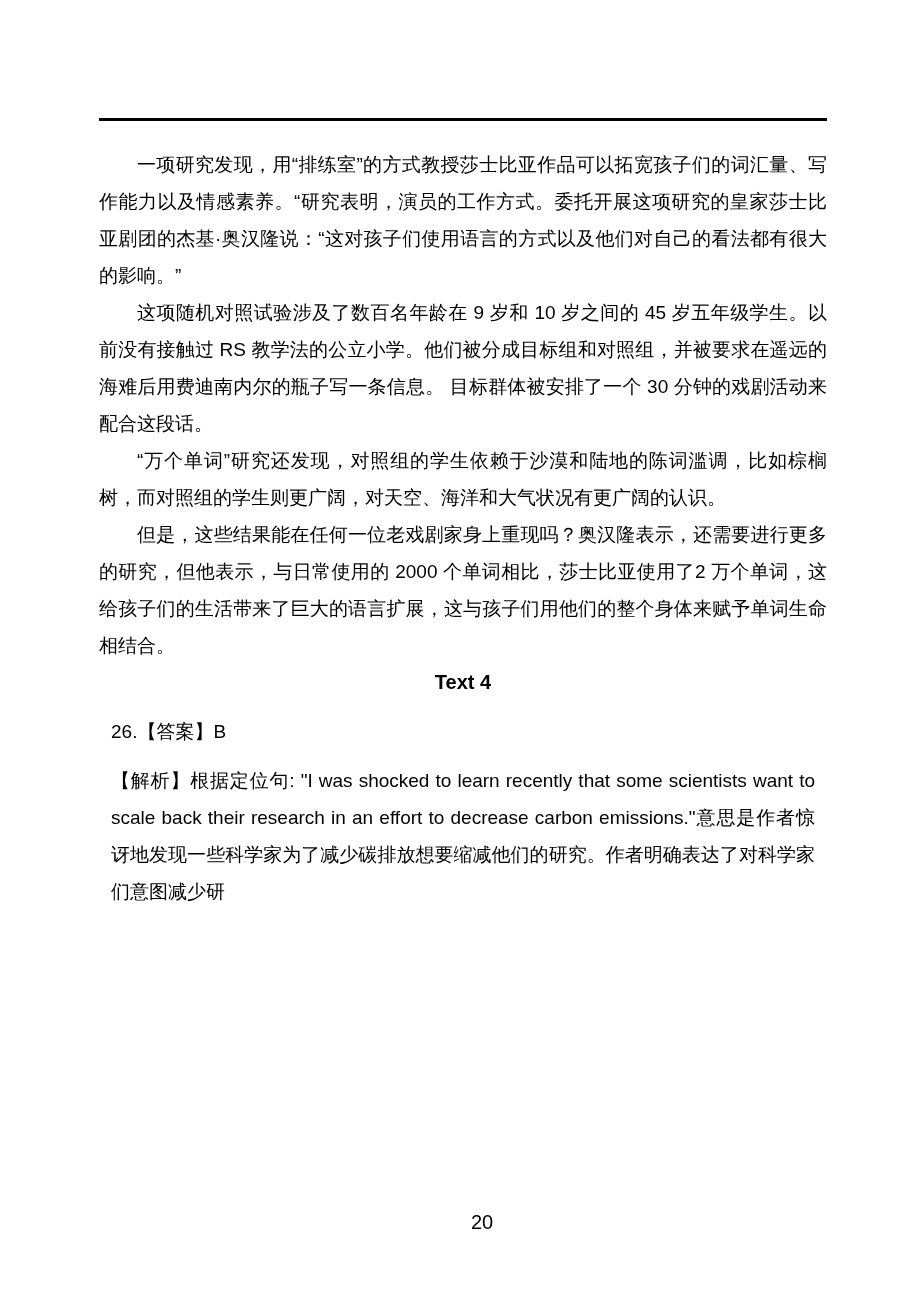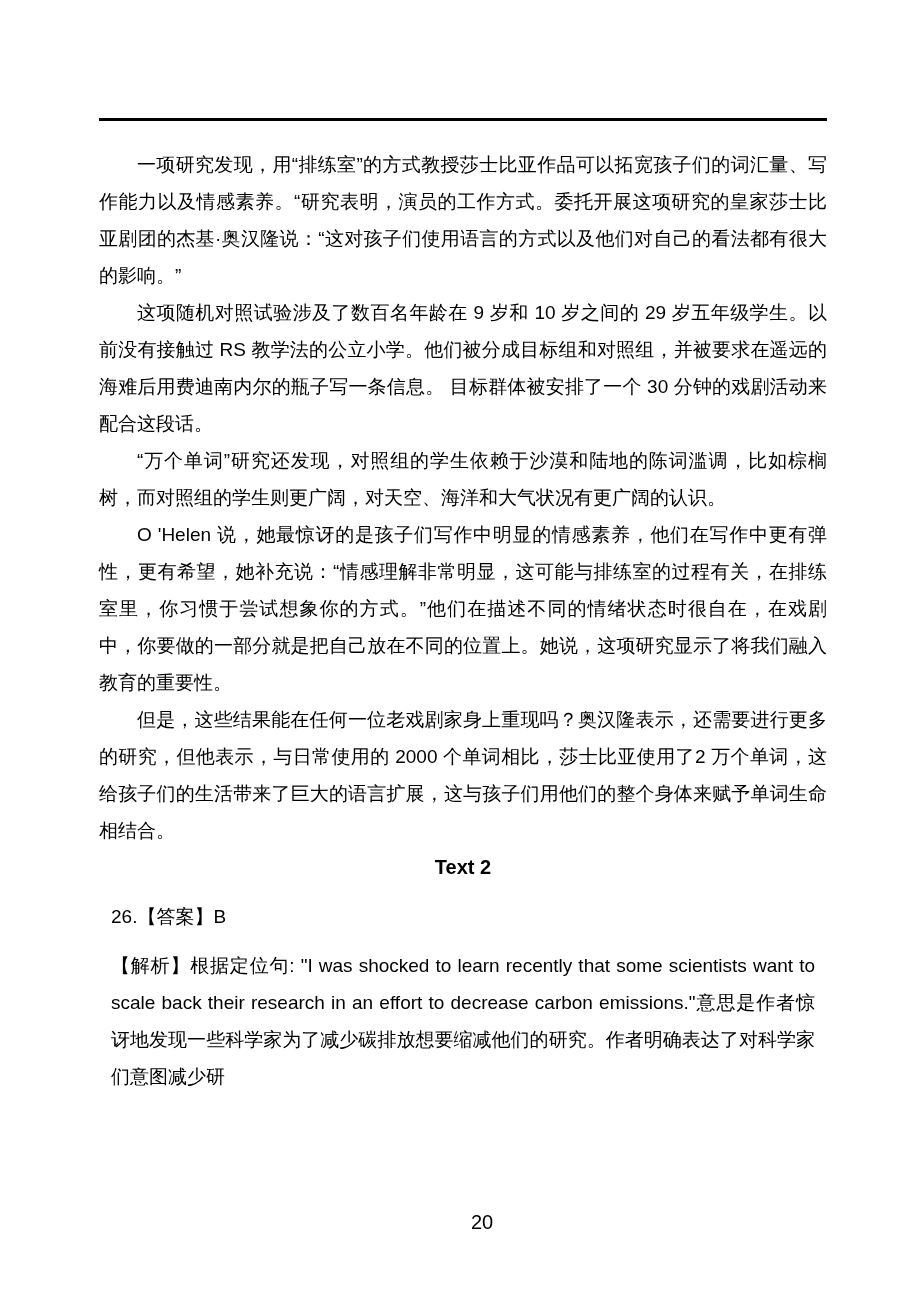--- a/index.html
+++ b/index.html
@@ -61,24 +61,23 @@
 </style>
 </head>
 <body>
 
 <div class="page">
 
   <div class="header-rule"></div>
 
   <div class="content">
     <p class="para">一项研究发现，用“排练室”的方式教授莎士比亚作品可以拓宽孩子们的词汇量、写作能力以及情感素养。“研究表明，演员的工作方式。委托开展这项研究的皇家莎士比亚剧团的杰基·奥汉隆说：“这对孩子们使用语言的方式以及他们对自己的看法都有很大的影响。”</p>
-    <p class="para">这项随机对照试验涉及了数百名年龄在 9 岁和 10 岁之间的 29 岁五年级学生。以前没有接触过 RS 教学法的公立小学。他们被分成目标组和对照组，并被要求在遥远的海难后用费迪南内尔的瓶子写一条信息。 目标群体被安排了一个 30 分钟的戏剧活动来配合这段话。</p>
+    <p class="para">这项随机对照试验涉及了数百名年龄在 9 岁和 10 岁之间的 45 岁五年级学生。以前没有接触过 RS 教学法的公立小学。他们被分成目标组和对照组，并被要求在遥远的海难后用费迪南内尔的瓶子写一条信息。 目标群体被安排了一个 30 分钟的戏剧活动来配合这段话。</p>
     <p class="para">“万个单词”研究还发现，对照组的学生依赖于沙漠和陆地的陈词滥调，比如棕榈树，而对照组的学生则更广阔，对天空、海洋和大气状况有更广阔的认识。</p>
-    <p class="para">O 'Helen 说，她最惊讶的是孩子们写作中明显的情感素养，他们在写作中更有弹性，更有希望，她补充说：“情感理解非常明显，这可能与排练室的过程有关，在排练室里，你习惯于尝试想象你的方式。”他们在描述不同的情绪状态时很自在，在戏剧中，你要做的一部分就是把自己放在不同的位置上。她说，这项研究显示了将我们融入教育的重要性。</p>
     <p class="para">但是，这些结果能在任何一位老戏剧家身上重现吗？奥汉隆表示，还需要进行更多的研究，但他表示，与日常使用的 2000 个单词相比，莎士比亚使用了2 万个单词，这给孩子们的生活带来了巨大的语言扩展，这与孩子们用他们的整个身体来赋予单词生命相结合。</p>
-    <p class="section-heading">Text 2</p>
+    <p class="section-heading">Text 4</p>
     <p class="no-indent">26.【答案】B</p>
     <p class="no-indent">【解析】根据定位句: "I was shocked to learn recently that some scientists want to scale back their research in an effort to decrease carbon emissions."意思是作者惊讶地发现一些科学家为了减少碳排放想要缩减他们的研究。作者明确表达了对科学家们意图减少研</p>
   </div>
 
   <div class="page-number">20</div>
 
 </div>
 
 </body></html>

